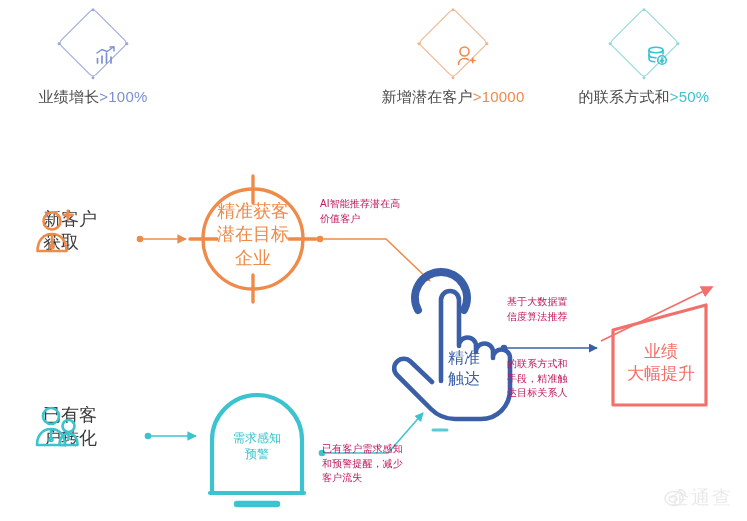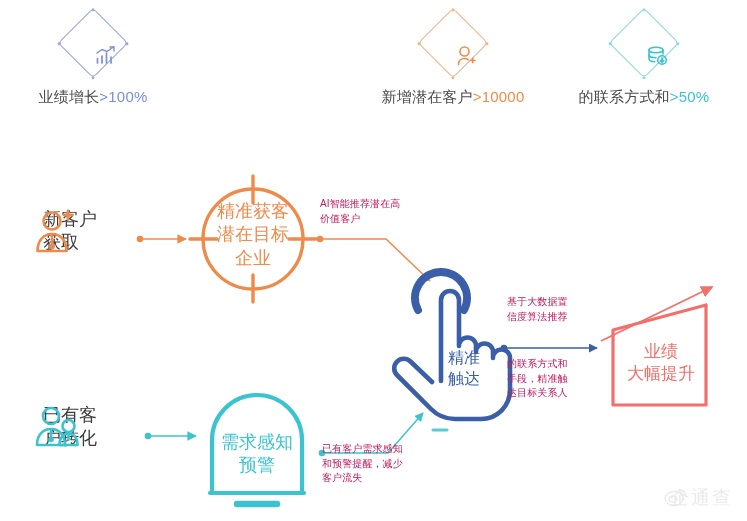--- a/index.html
+++ b/index.html
@@ -237,21 +237,21 @@
       </svg>
     </span>
     <span class="entity-text">已有客
 户转化</span>
   </div>
 
   <div class="node-text" style="left:193px;top:200px;width:120px;font-size:18px;color:#ef8b4a;">精准获客
 潜在目标
 企业</div>
 
-  <div class="node-text" style="left:197px;top:431px;width:120px;font-size:18px;color:#3bc3cf;">需求感知
+  <div class="node-text" style="left:197px;top:431px;width:120px;font-size:12px;color:#3bc3cf;">需求感知
 预警</div>
 
   <div class="node-text" style="left:424px;top:348px;width:80px;font-size:16px;color:#3a5fa8;">精准
 触达</div>
 
   <div class="node-text" style="left:614px;top:341px;width:94px;font-size:17px;color:#f2706b;text-align:center;">业绩
 大幅提升</div>
 
   <div class="note" style="left:320px;top:197px;width:118px;">AI智能推荐潜在高
 价值客户</div>

